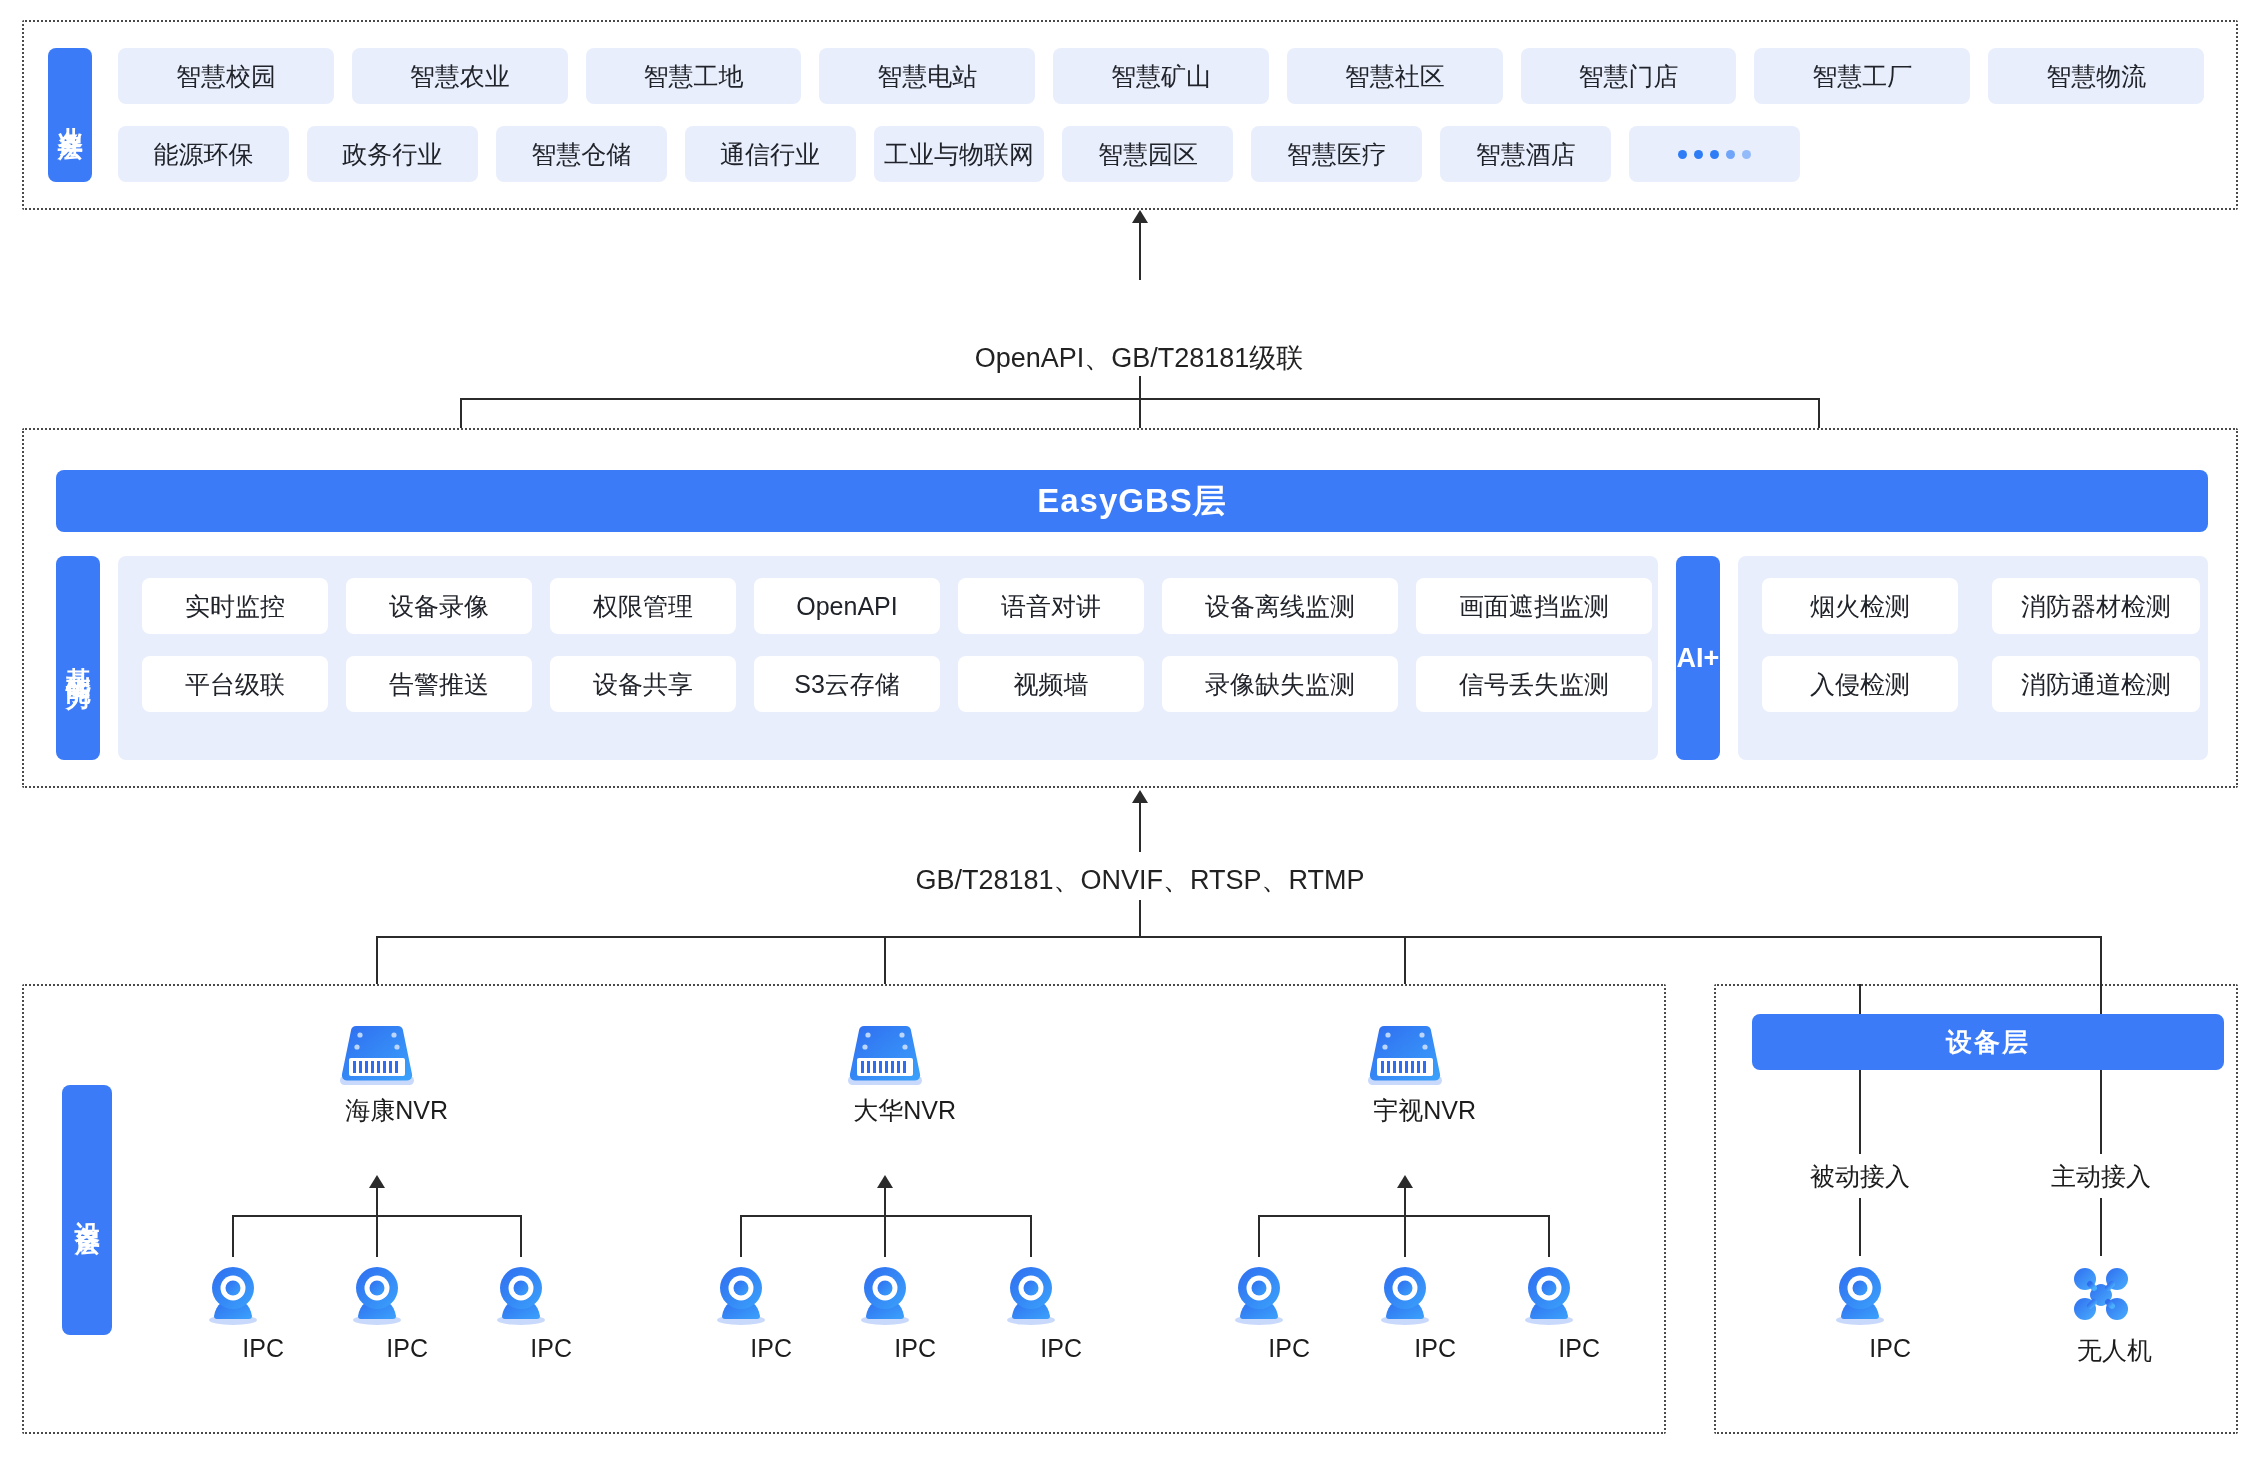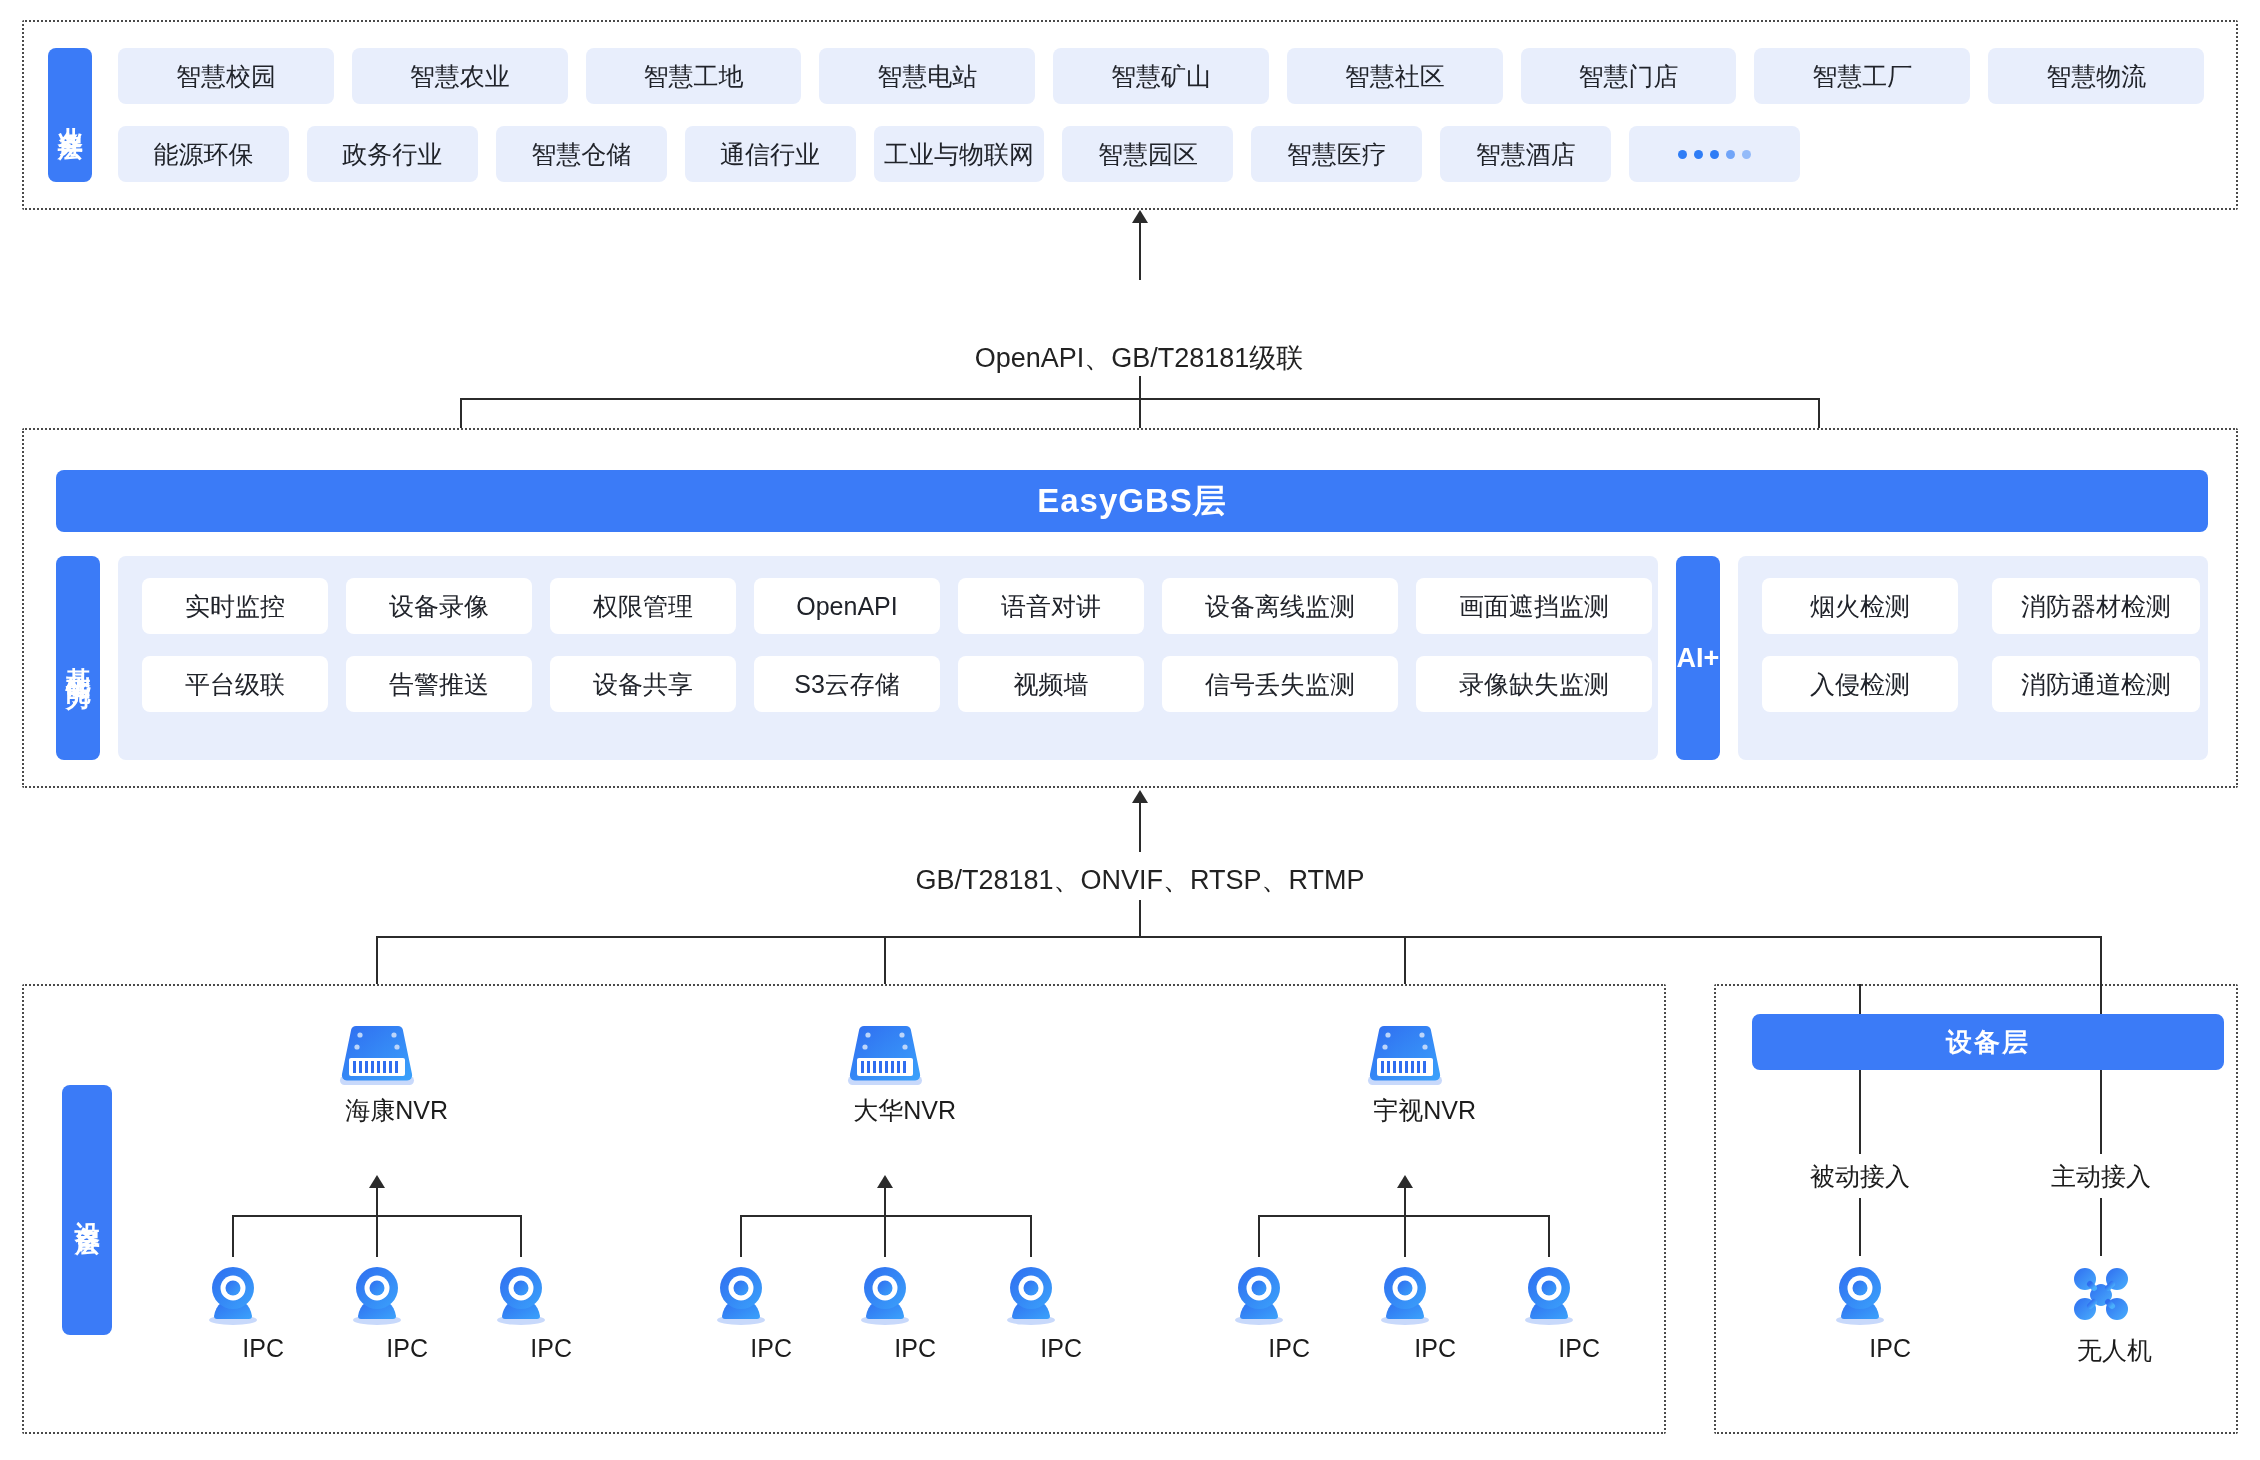--- a/index.html
+++ b/index.html
@@ -205,22 +205,22 @@
     <div class="cap-cell">OpenAPI</div>
     <div class="cap-cell">语音对讲</div>
     <div class="cap-cell">设备离线监测</div>
     <div class="cap-cell">画面遮挡监测</div>
 
     <div class="cap-cell">平台级联</div>
     <div class="cap-cell">告警推送</div>
     <div class="cap-cell">设备共享</div>
     <div class="cap-cell">S3云存储</div>
     <div class="cap-cell">视频墙</div>
+    <div class="cap-cell">录像缺失监测</div>
     <div class="cap-cell">信号丢失监测</div>
-    <div class="cap-cell">录像缺失监测</div>
   </div>
 
   <div class="side-label" style="left:1676px; top:556px; width:44px; height:204px; font-size:27px; letter-spacing:0;">
     <span>AI+</span>
   </div>
 
   <div class="cap-panel" style="left:1738px; top:556px; width:470px; height:204px;"></div>
 
   <div class="cap-grid" style="left:1762px; top:578px; width:422px;
               grid-template-columns: 196px 208px; column-gap: 34px;">

